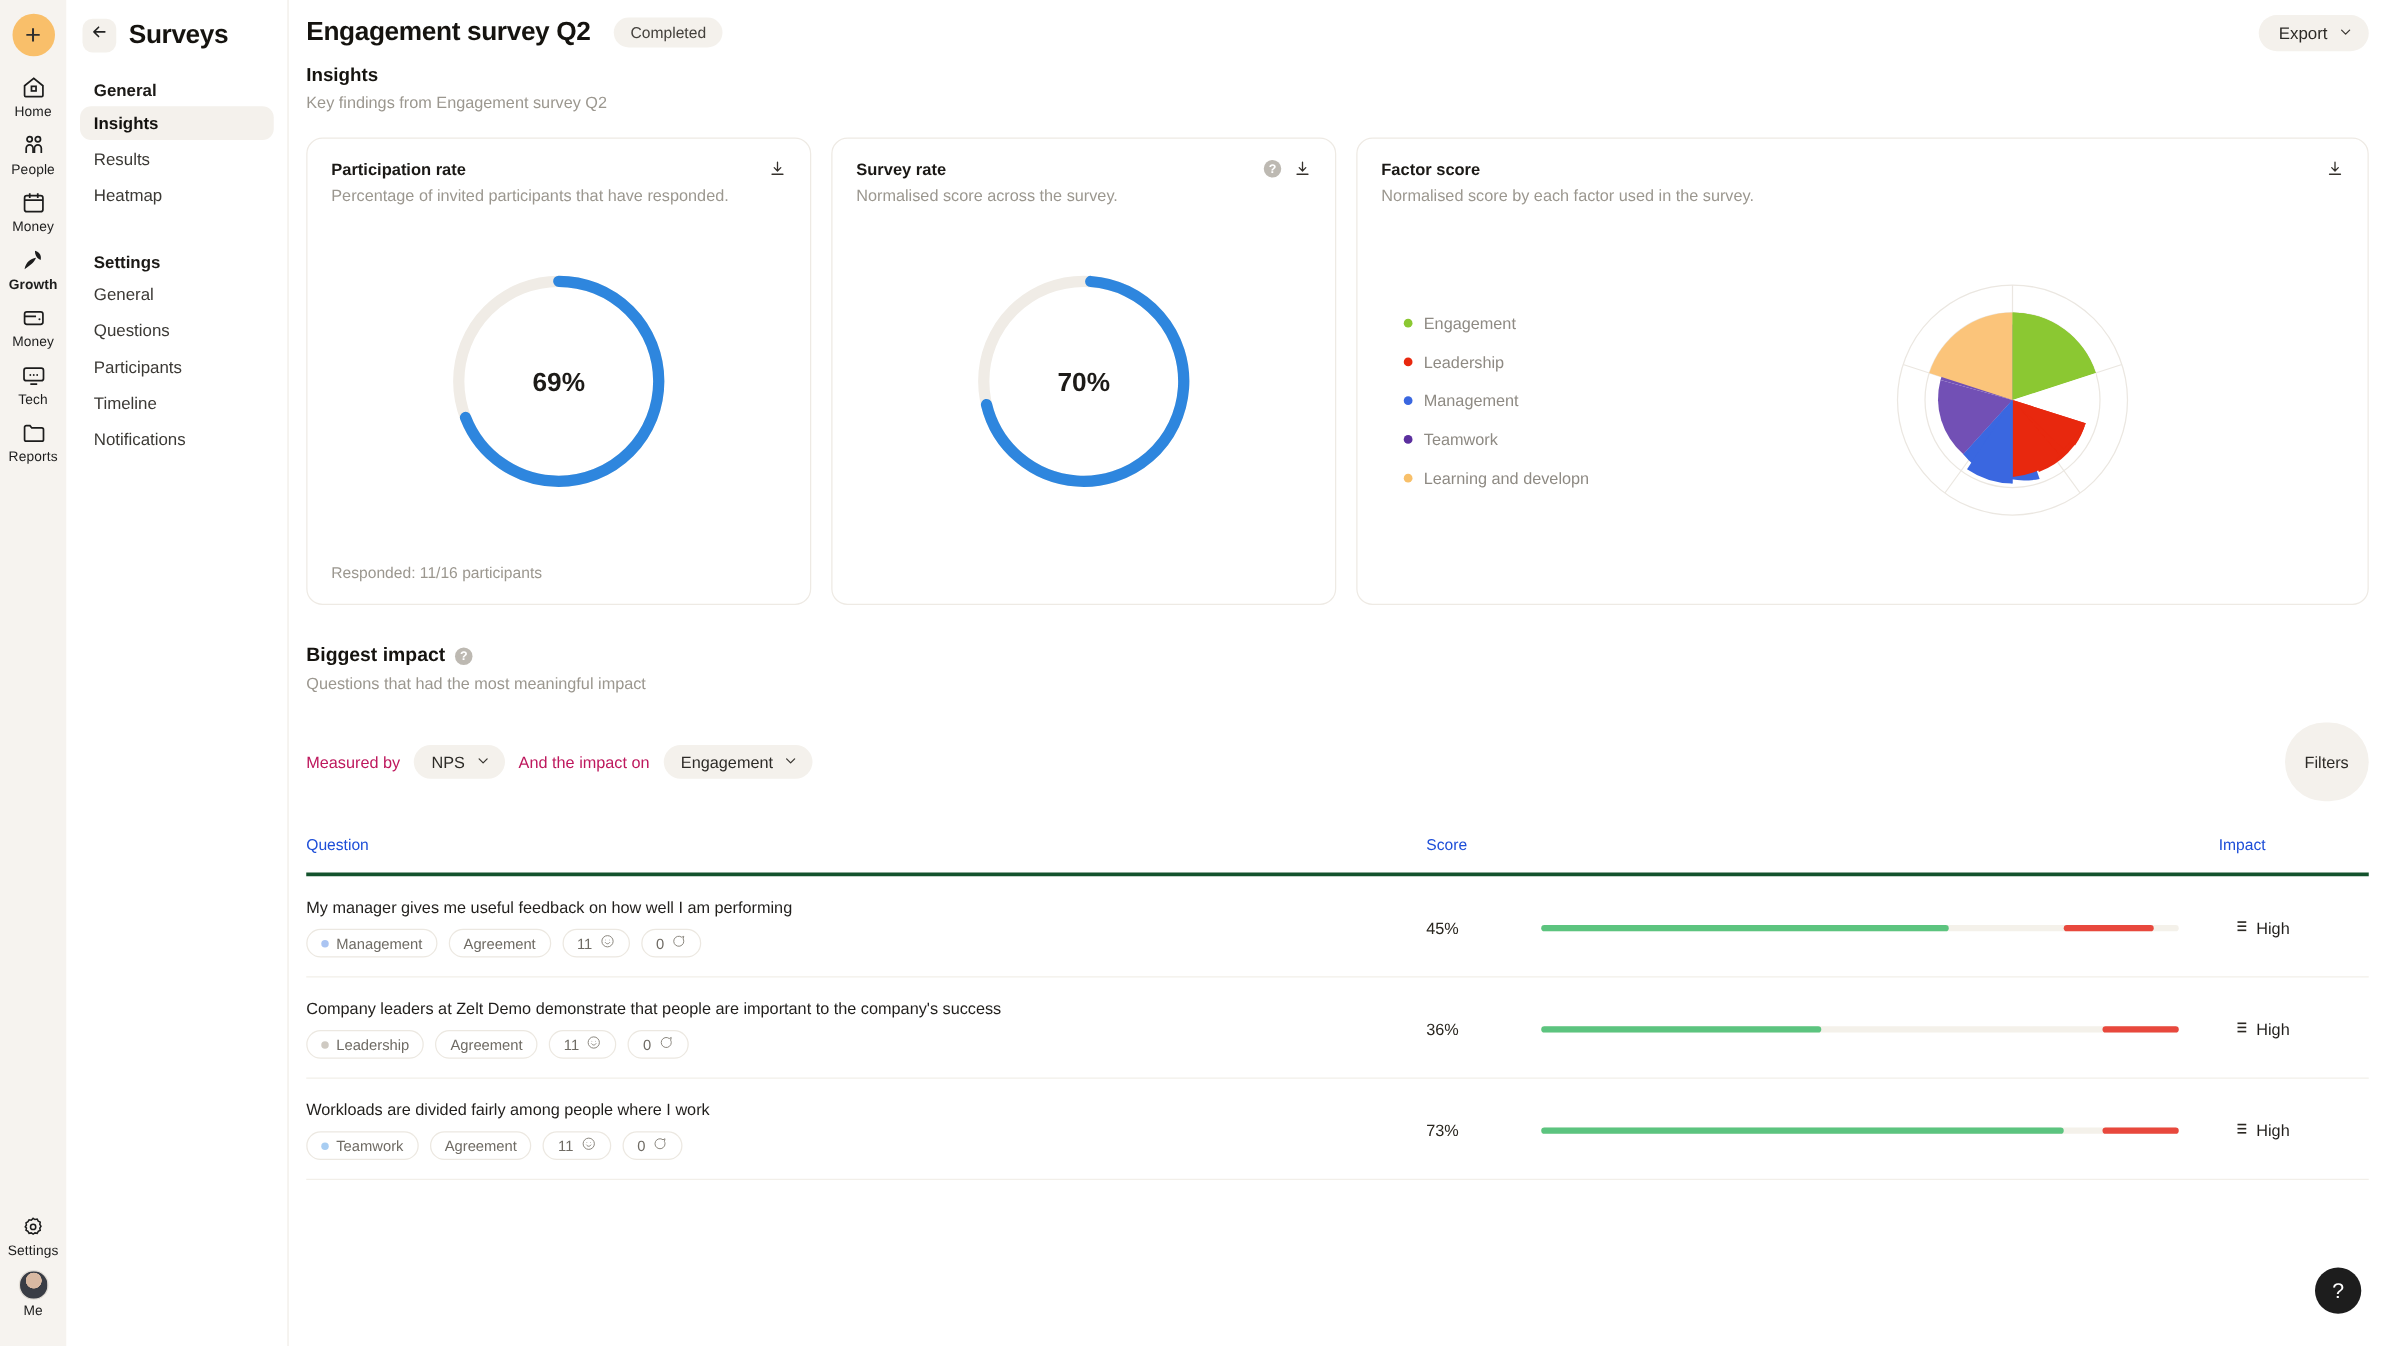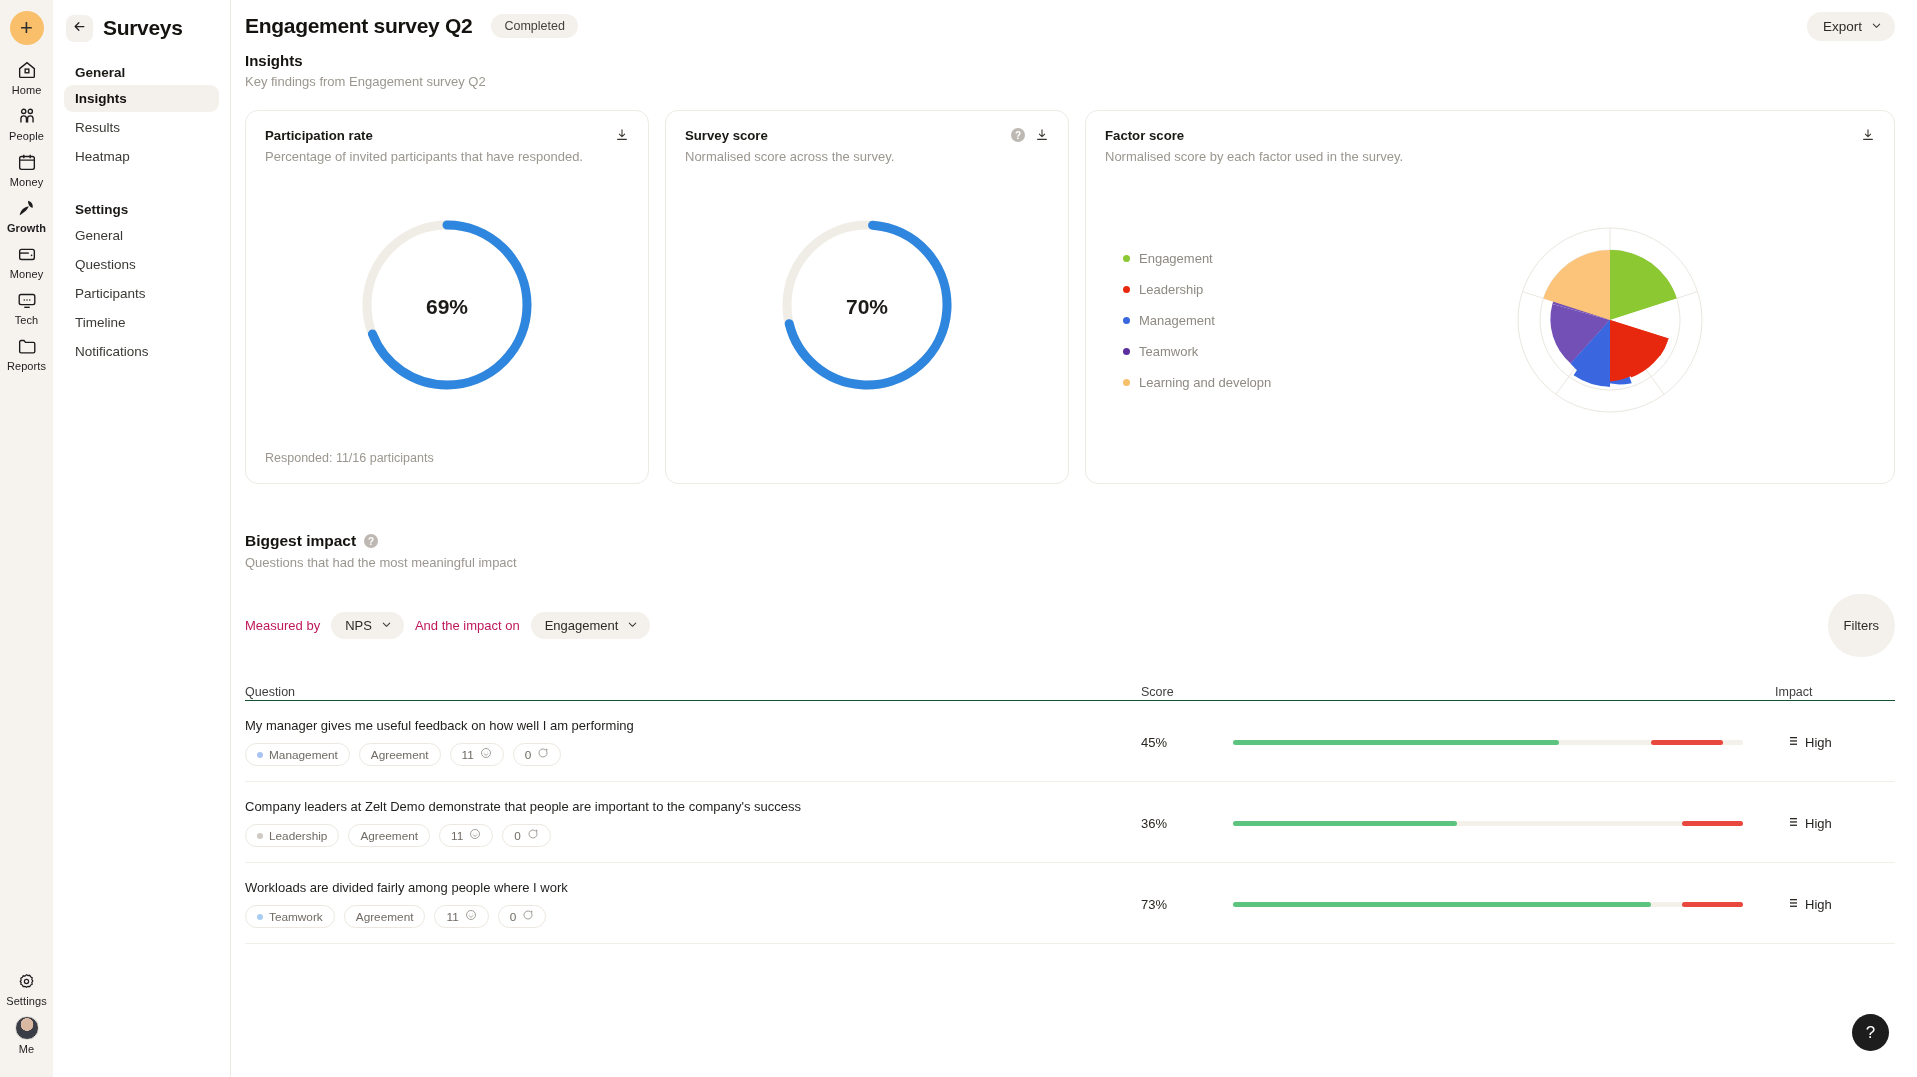--- a/index.html
+++ b/index.html
@@ -117,40 +117,40 @@
   .card-foot { position: absolute; bottom: 18px; left: 19px; font-size: 12.5px; color: #9b978f; }
 
   .factor-body { display: flex; align-items: center; height: 300px; margin-top: 6px; }
   .legend { width: 240px; padding-left: 18px; overflow:hidden; }
   .legend-row { display: flex; align-items: center; gap: 9px; height: 31px; }
   .legend-dot { width: 7px; height: 7px; border-radius: 50%; flex: 0 0 7px; }
   .legend-text { font-size: 13px; color: #8e8a83; white-space: nowrap; }
   .polar-wrap { flex: 1; display: flex; align-items: center; justify-content: center; }
 
   
-  .impact-head { margin-top: 48px; }
+  .impact-head { margin-top: 32px; }
   .impact-title-row { display: flex; align-items: center; gap: 8px; }
   .impact-title { font-size: 15.5px; font-weight: 700; color: #15130f; }
   .controls { display: flex; align-items: center; gap: 11px; margin-top: 24px; }
   .control-label { font-size: 13px; color: #be185d; }
   .pill-select {
     background: #f4f1ec; border-radius: 999px; padding: 6px 12px 6px 14px;
     font-size: 13px; color: #2d2b27; display: flex; align-items: center; gap: 9px;
     cursor: pointer;
   }
   .filters-btn {
     background: #f4f1ec; border-radius: 999px; padding: 24px 16px;
     font-size: 13px; color: #2d2b27; cursor: pointer; margin-left: auto;
   }
 
   
   .tbl { margin-top: 28px; }
   .tbl-head {
-    display: flex; align-items: center; font-size: 12.5px; color: #404040;
-    padding-bottom: 1px; border-bottom: 1px solid #14532d;
+    display: flex; align-items: center; font-size: 12.5px; color: #1d4ed8;
+    padding-bottom: 15px; border-bottom: 3px solid #14532d;
   }
   .col-q { flex: 1; }
   .col-score { width: 92px; text-align: left; flex: 0 0 92px; }
   .col-bar { flex: 0 0 542px; }
   .col-impact { flex: 0 0 120px; }
   .tbl-row {
     display: flex; align-items: center; padding: 17px 0 15px 0;
     border-bottom: 1px solid #f2efe9; min-height: 74px;
   }
   .q-text { font-size: 13px; color: #211f1c; }
@@ -343,21 +343,21 @@
                 <circle cx="89" cy="89" r="80" fill="none" stroke="#f0ece6" stroke-width="9"></circle>
                 <circle cx="89" cy="89" r="80" fill="none" stroke="#2e86de" stroke-width="9" stroke-linecap="round" stroke-dasharray="346.8 502.7" transform="rotate(-90 89 89)"></circle>
               </svg>
               <div class="donut-label">69%</div>
             </div>
           </div>
           <div class="card-foot">Responded: 11/16 participants</div>
         </div>
 
         <div class="card small">
-          <div class="card-title">Survey score</div>
+          <div class="card-title">Survey rate</div>
           <div class="card-sub">Normalised score across the survey.</div>
           <div class="card-actions">
             <span class="q-circle">?</span>
             <span class="icon-btn">
               <svg width="14" height="14" viewBox="0 0 24 24" fill="none" stroke="#35312c" stroke-width="1.8" stroke-linecap="round" stroke-linejoin="round">
                 <path d="M12 3v11M7.5 10.5 12 15l4.5-4.5M4.5 19.5h15"></path>
               </svg>
             </span>
           </div>
           <div class="donut-wrap">

